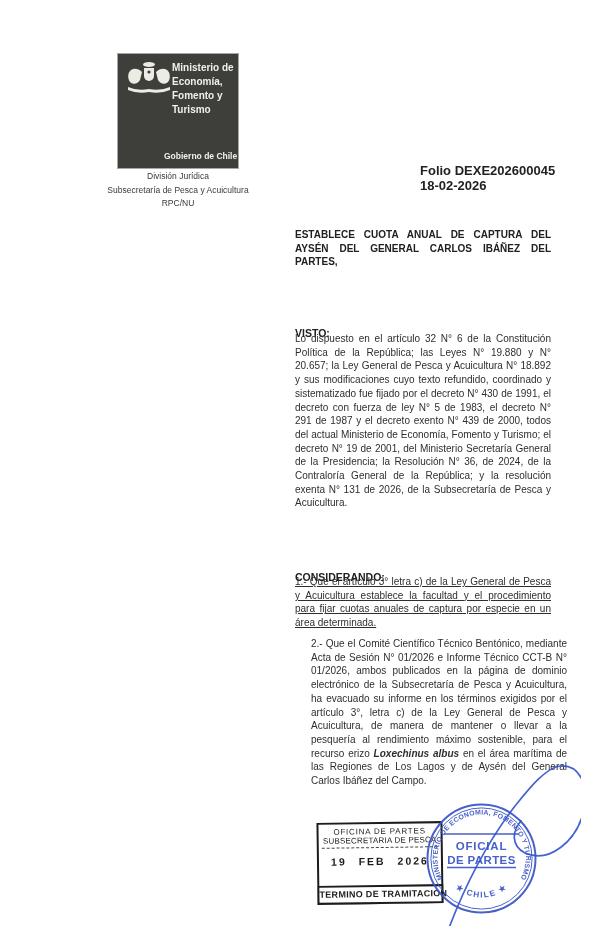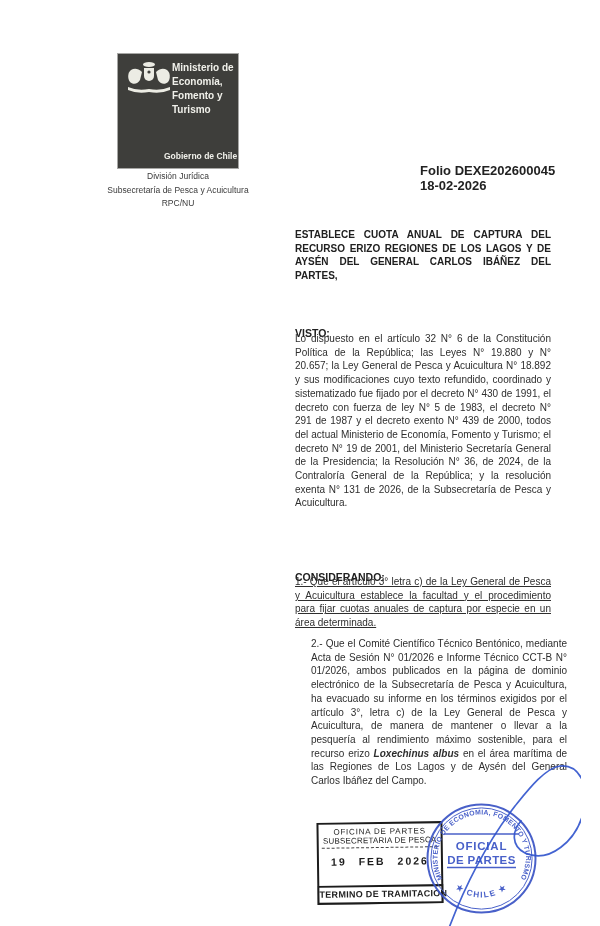--- a/index.html
+++ b/index.html
@@ -76,21 +76,20 @@
     <div>RPC/NU</div>
   </div>
 
   <div class="folio">
     <div>Folio DEXE202600045</div>
     <div>18-02-2026</div>
   </div>
 
   <div class="col title-block">
     <div class="jline">ESTABLECE CUOTA ANUAL DE CAPTURA DEL</div>
-    <div class="jline">RECURSO ERIZO REGIONES DE LOS LAGOS Y DE</div>
     <div class="jline">AYSÉN DEL GENERAL CARLOS IBÁÑEZ DEL PARTES,</div>
   </div>
 
   <div class="col label visto-label">VISTO:</div>
   <div class="col visto-par">Lo dispuesto en el artículo 32 N° 6 de la Constitución Política de la República; las Leyes N° 19.880 y N° 20.657; la Ley General de Pesca y Acuicultura N° 18.892 y sus modificaciones cuyo texto refundido, coordinado y sistematizado fue fijado por el decreto N° 430 de 1991, el decreto con fuerza de ley N° 5 de 1983, el decreto N° 291 de 1987 y el decreto exento N° 439 de 2000, todos del actual Ministerio de Economía, Fomento y Turismo; el decreto N° 19 de 2001, del Ministerio Secretaría General de la Presidencia; la Resolución N° 36, de 2024, de la Contraloría General de la República; y la resolución exenta N° 131 de 2026, de la Subsecretaría de Pesca y Acuicultura.</div>
 
   <div class="col label cons-label">CONSIDERANDO:</div>
   <div class="col cons-1">1.- Que el artículo 3° letra c) de la Ley General de Pesca y Acuicultura establece la facultad y el procedimiento para fijar cuotas anuales de captura por especie en un área determinada.</div>
   <div class="col cons-2"><span>2.- Que el Comité Científico Técnico Bentónico, mediante Acta de Sesión N° 01/2026 e Informe Técnico CCT-B N° 01/2026, ambos publicados en la página de dominio electrónico de la Subsecretaría de Pesca y Acuicultura, ha evacuado su informe en los términos exigidos por el artículo 3°, letra c) de la Ley General de Pesca y Acuicultura, de manera de mantener o llevar a la pesquería al rendimiento máximo sostenible, para el recurso erizo </span><span class="species">Loxechinus albus</span><span> en el área marítima de las Regiones de Los Lagos y de Aysén del General Carlos Ibáñez del Campo.</span></div>
 

